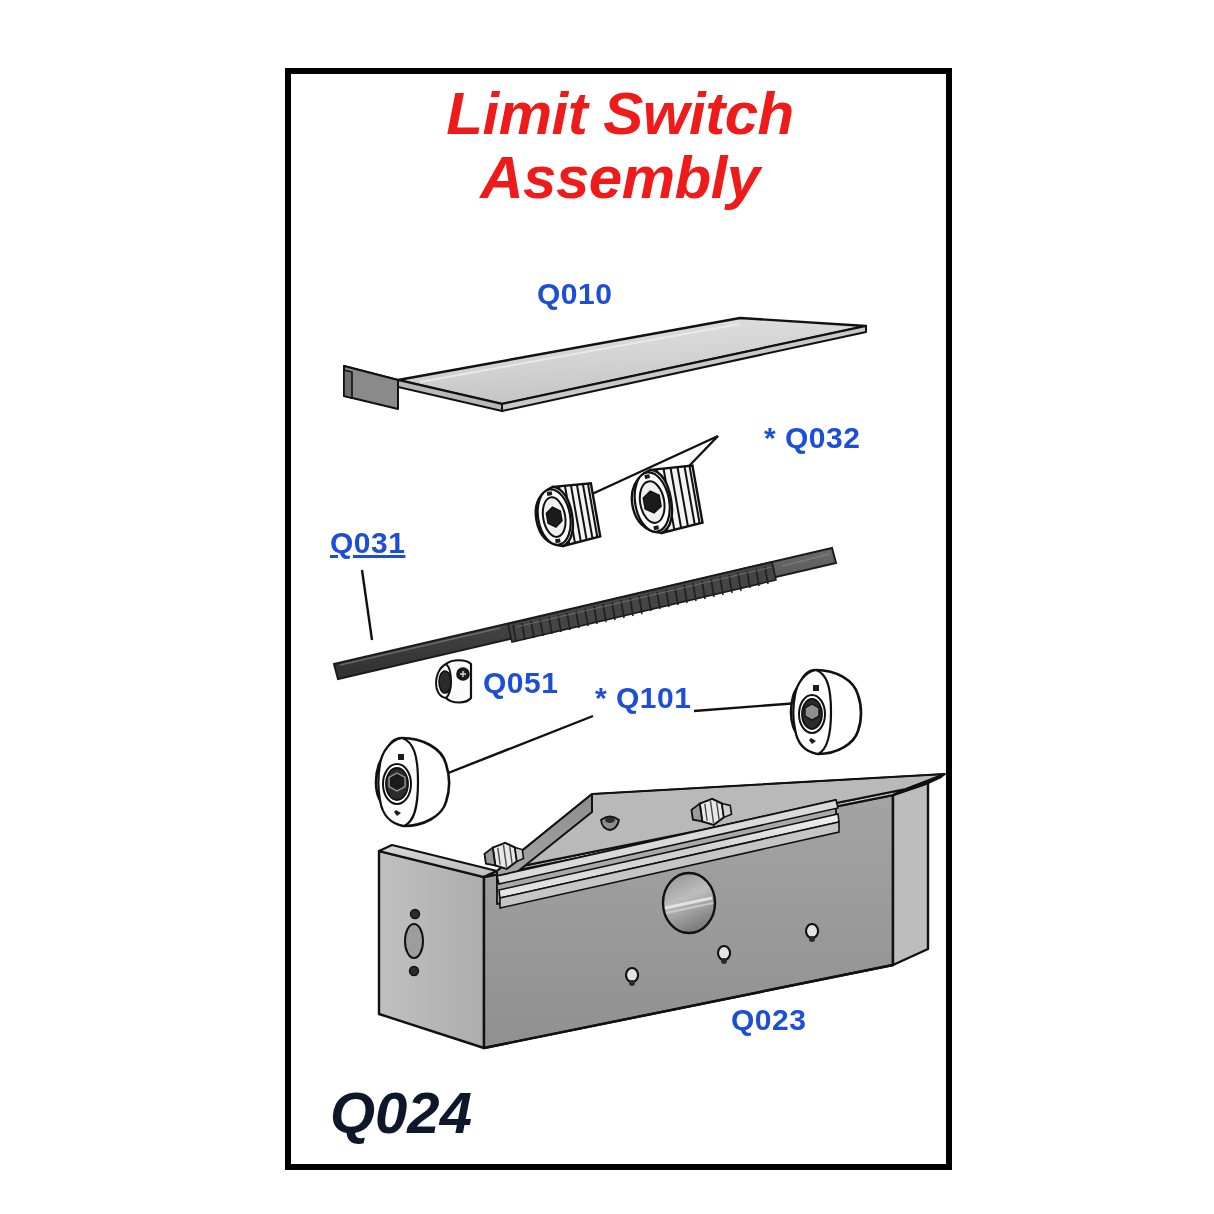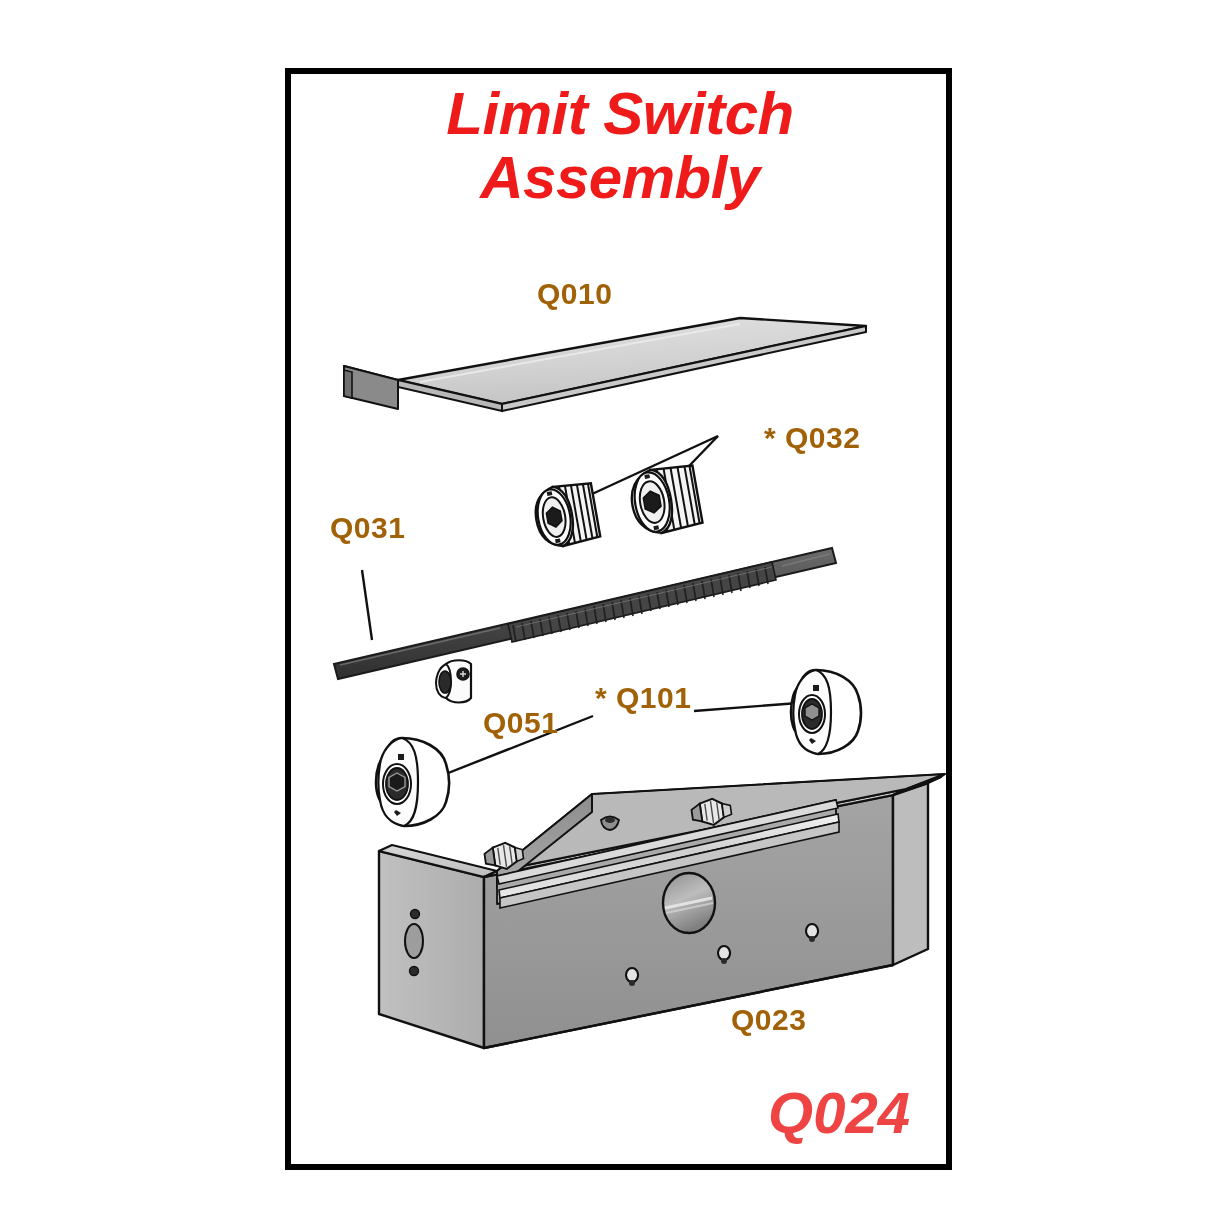--- a/index.html
+++ b/index.html
@@ -34,42 +34,42 @@
     left: 0;
     top: 0;
     width: 1214px;
     height: 1214px;
     pointer-events: none;
   }
   .lbl {
     position: absolute;
     font-family: "Liberation Sans", sans-serif;
     font-weight: bold;
-    color: #a16207;
+    color: #1d4ed8;
     white-space: nowrap;
     line-height: 1;
   }
   .lbl-part { font-size: 30px; letter-spacing: 0.5px; }
   .title-text {
     position: absolute;
     font-family: "Liberation Sans", sans-serif;
     font-weight: bold;
     font-style: italic;
     color: #ef1b1b;
     text-align: center;
     line-height: 1.06;
     white-space: pre-line;
     letter-spacing: -0.5px;
   }
   #diagram-title { left: 330px; top: 82px; width: 580px; font-size: 60px; }
   #diagram-footer-code {
     left: 330px; top: 1084px; width: 580px; font-size: 58px;
     position: absolute; font-family: "Liberation Sans", sans-serif;
-    font-weight: bold; font-style: italic; color: #ef4444;
-    text-align: right; line-height: 1;
+    font-weight: bold; font-style: italic; color: #0f172a;
+    text-align: left; line-height: 1;
   }
 </style>
 </head>
 <body>
 
 <div id="page">
 
   <div id="diagram-frame"></div>
 
   <svg class="svg-layer" viewBox="0 0 1214 1214">
@@ -340,23 +340,23 @@
     </g>
   </svg>
 
   <div class="title-text" id="diagram-title">Limit Switch
 Assembly</div>
 
   <div class="lbl lbl-part" style="left:537px; top:279px;">Q010</div>
 
   <div class="lbl lbl-part" style="left:718px; top:423px;margin-left:46px;">* Q032</div>
 
-  <div class="lbl lbl-part" style="left:330px; top:513px;">Q031</div>
-
-  <div class="lbl lbl-part" style="left:483px; top:708px;">Q051</div>
+  <div class="lbl lbl-part" style="left:330px; top:528px;text-decoration:underline;">Q031</div>
+
+  <div class="lbl lbl-part" style="left:483px; top:668px;">Q051</div>
 
   <div class="lbl lbl-part" style="left:595px; top:683px;">* Q101</div>
 
   <div class="lbl lbl-part" style="left:731px; top:1005px;">Q023</div>
 
   <div id="diagram-footer-code">Q024</div>
 
 </div>
 
 </body></html>

